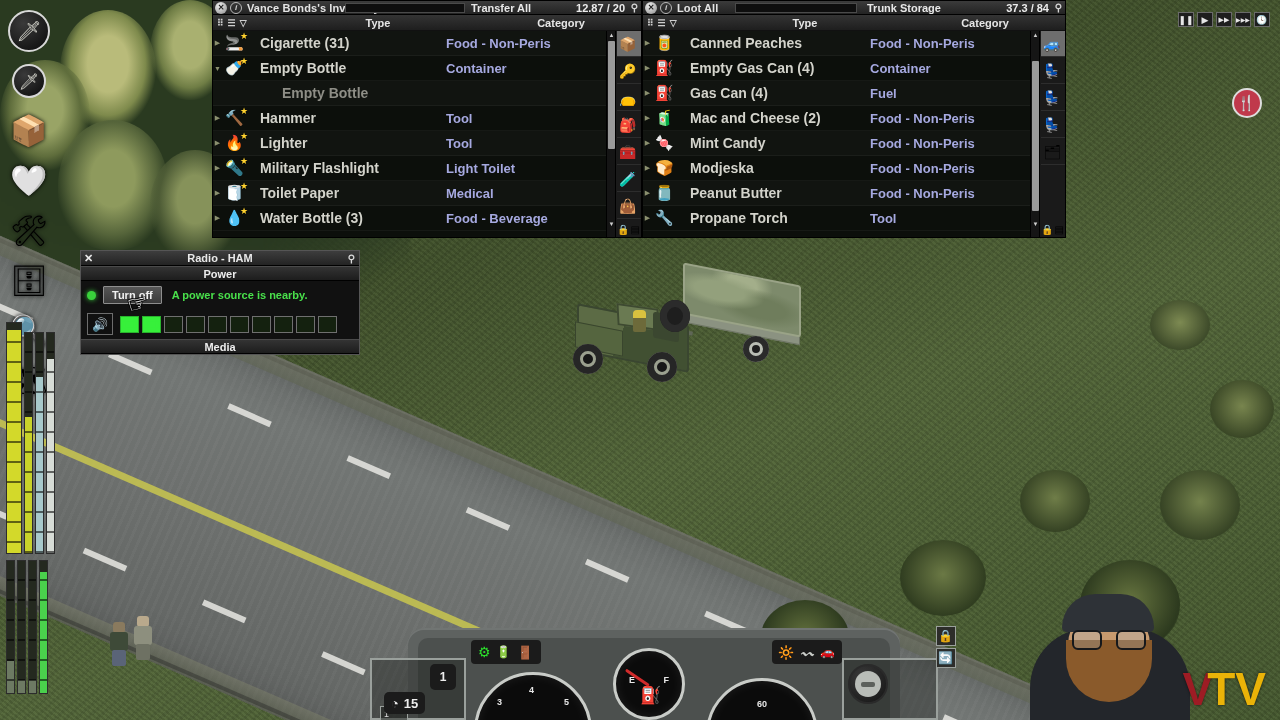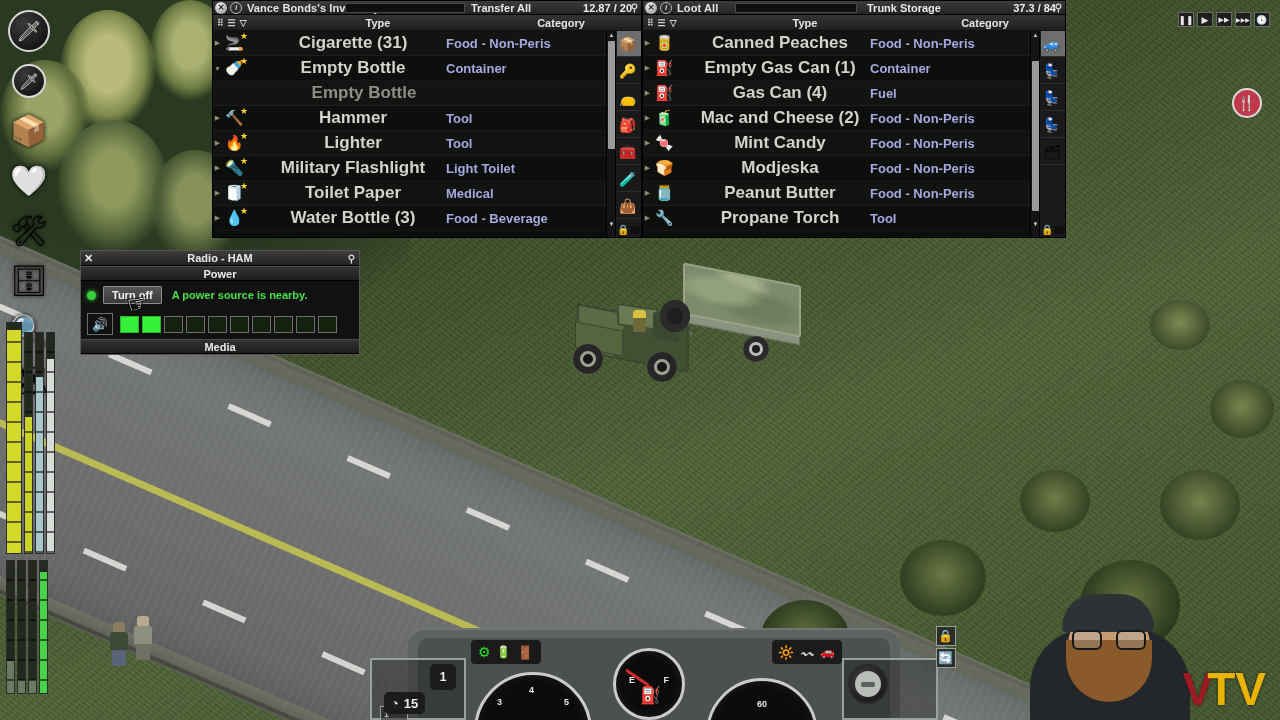--- a/index.html
+++ b/index.html
@@ -184,21 +184,21 @@
   }
   .pz-title .ttext{ margin-left:5px; letter-spacing:.1px; }
   .pz-title .searchbox{
     position:absolute; left:132px; top:2px; width:120px; height:10px;
     background:#0e0e0e; border:1px solid #4a4a4a;
   }
   .pz-title .transferall{
     position:absolute; left:258px; top:1px; font-size:11px; color:#e8e8e8;
   }
   .pz-title .capacity{
-    position:absolute; right:9px; top:1px; font-size:11px; color:#ececec;
+    position:absolute; right:16px; top:1px; font-size:11px; color:#ececec;
   }
   .pz-title .pin{ position:absolute; right:3px; top:1px; font-size:10px; color:#d6d6d6;}
 
   .col-head{
     height:16px; background:linear-gradient(180deg,#343434,#1e1e1e);
     border-bottom:1px solid #111; display:flex; align-items:center;
     color:#e6e6e6; font-size:11px; font-weight:bold;
   }
   .ch-tools{ width:62px; display:flex; align-items:center; gap:4px; padding-left:4px; color:#cfcfcf; font-size:9px;}
   .ch-type{ flex:1; text-align:center; }
@@ -214,21 +214,21 @@
   .inv-row:nth-child(odd){ background:rgba(255,255,255,.022); }
   .row-arrow{ width:9px; text-align:center; color:#8a8f6e; font-size:7px; }
   .row-icon{
     width:26px; height:22px; position:relative;
     display:flex; align-items:center; justify-content:center; font-size:15px;
   }
   .row-star{
     position:absolute; right:0px; top:-1px; color:#ffd22e; font-size:9px;
     text-shadow:0 0 2px #000;
   }
-  .row-name{ flex:1; padding-left:12px; color:#d3d3cb; font-size:17px; font-weight:bold;text-align:center; }
+  .row-name{ flex:1; padding-left:12px; color:#d3d3cb; font-size:14px; font-weight:bold; }
   .inv-row.sub .row-name{ padding-left:34px; color:#8e8e86; font-weight:bold; }
   .row-cat{ width:160px; text-align:left; color:#a6a9e0; font-size:13px; font-weight:bold; }
 
   .vscroll{ width:9px; background:#151515; border-left:1px solid #000; position:relative; }
   .vscroll .thumb{ position:absolute; left:1px; width:7px; background:#9a9a9a; border-radius:1px; }
   .vscroll .arw{ position:absolute; left:1px; width:7px; height:7px; color:#cfcfcf; font-size:6px; text-align:center; line-height:7px;}
 
   .side-slots{
     width:26px; background:#1a1a1a; border-left:1px solid #000;
     display:flex; flex-direction:column; align-items:center;
@@ -688,21 +688,21 @@
       <div class="inv-list">
         <div class="inv-row">
           <span class="row-arrow">▶</span>
           <span class="row-icon">🥫</span>
           <span class="row-name">Canned Peaches</span>
           <span class="row-cat">Food - Non-Peris</span>
         </div>
         <div class="inv-row">
           <span class="row-arrow">▶</span>
           <span class="row-icon">⛽</span>
-          <span class="row-name">Empty Gas Can (1)</span>
+          <span class="row-name">Empty Gas Can (4)</span>
           <span class="row-cat">Container</span>
         </div>
         <div class="inv-row">
           <span class="row-arrow">▶</span>
           <span class="row-icon">⛽</span>
           <span class="row-name">Gas Can (4)</span>
           <span class="row-cat">Fuel</span>
         </div>
         <div class="inv-row">
           <span class="row-arrow">▶</span>

